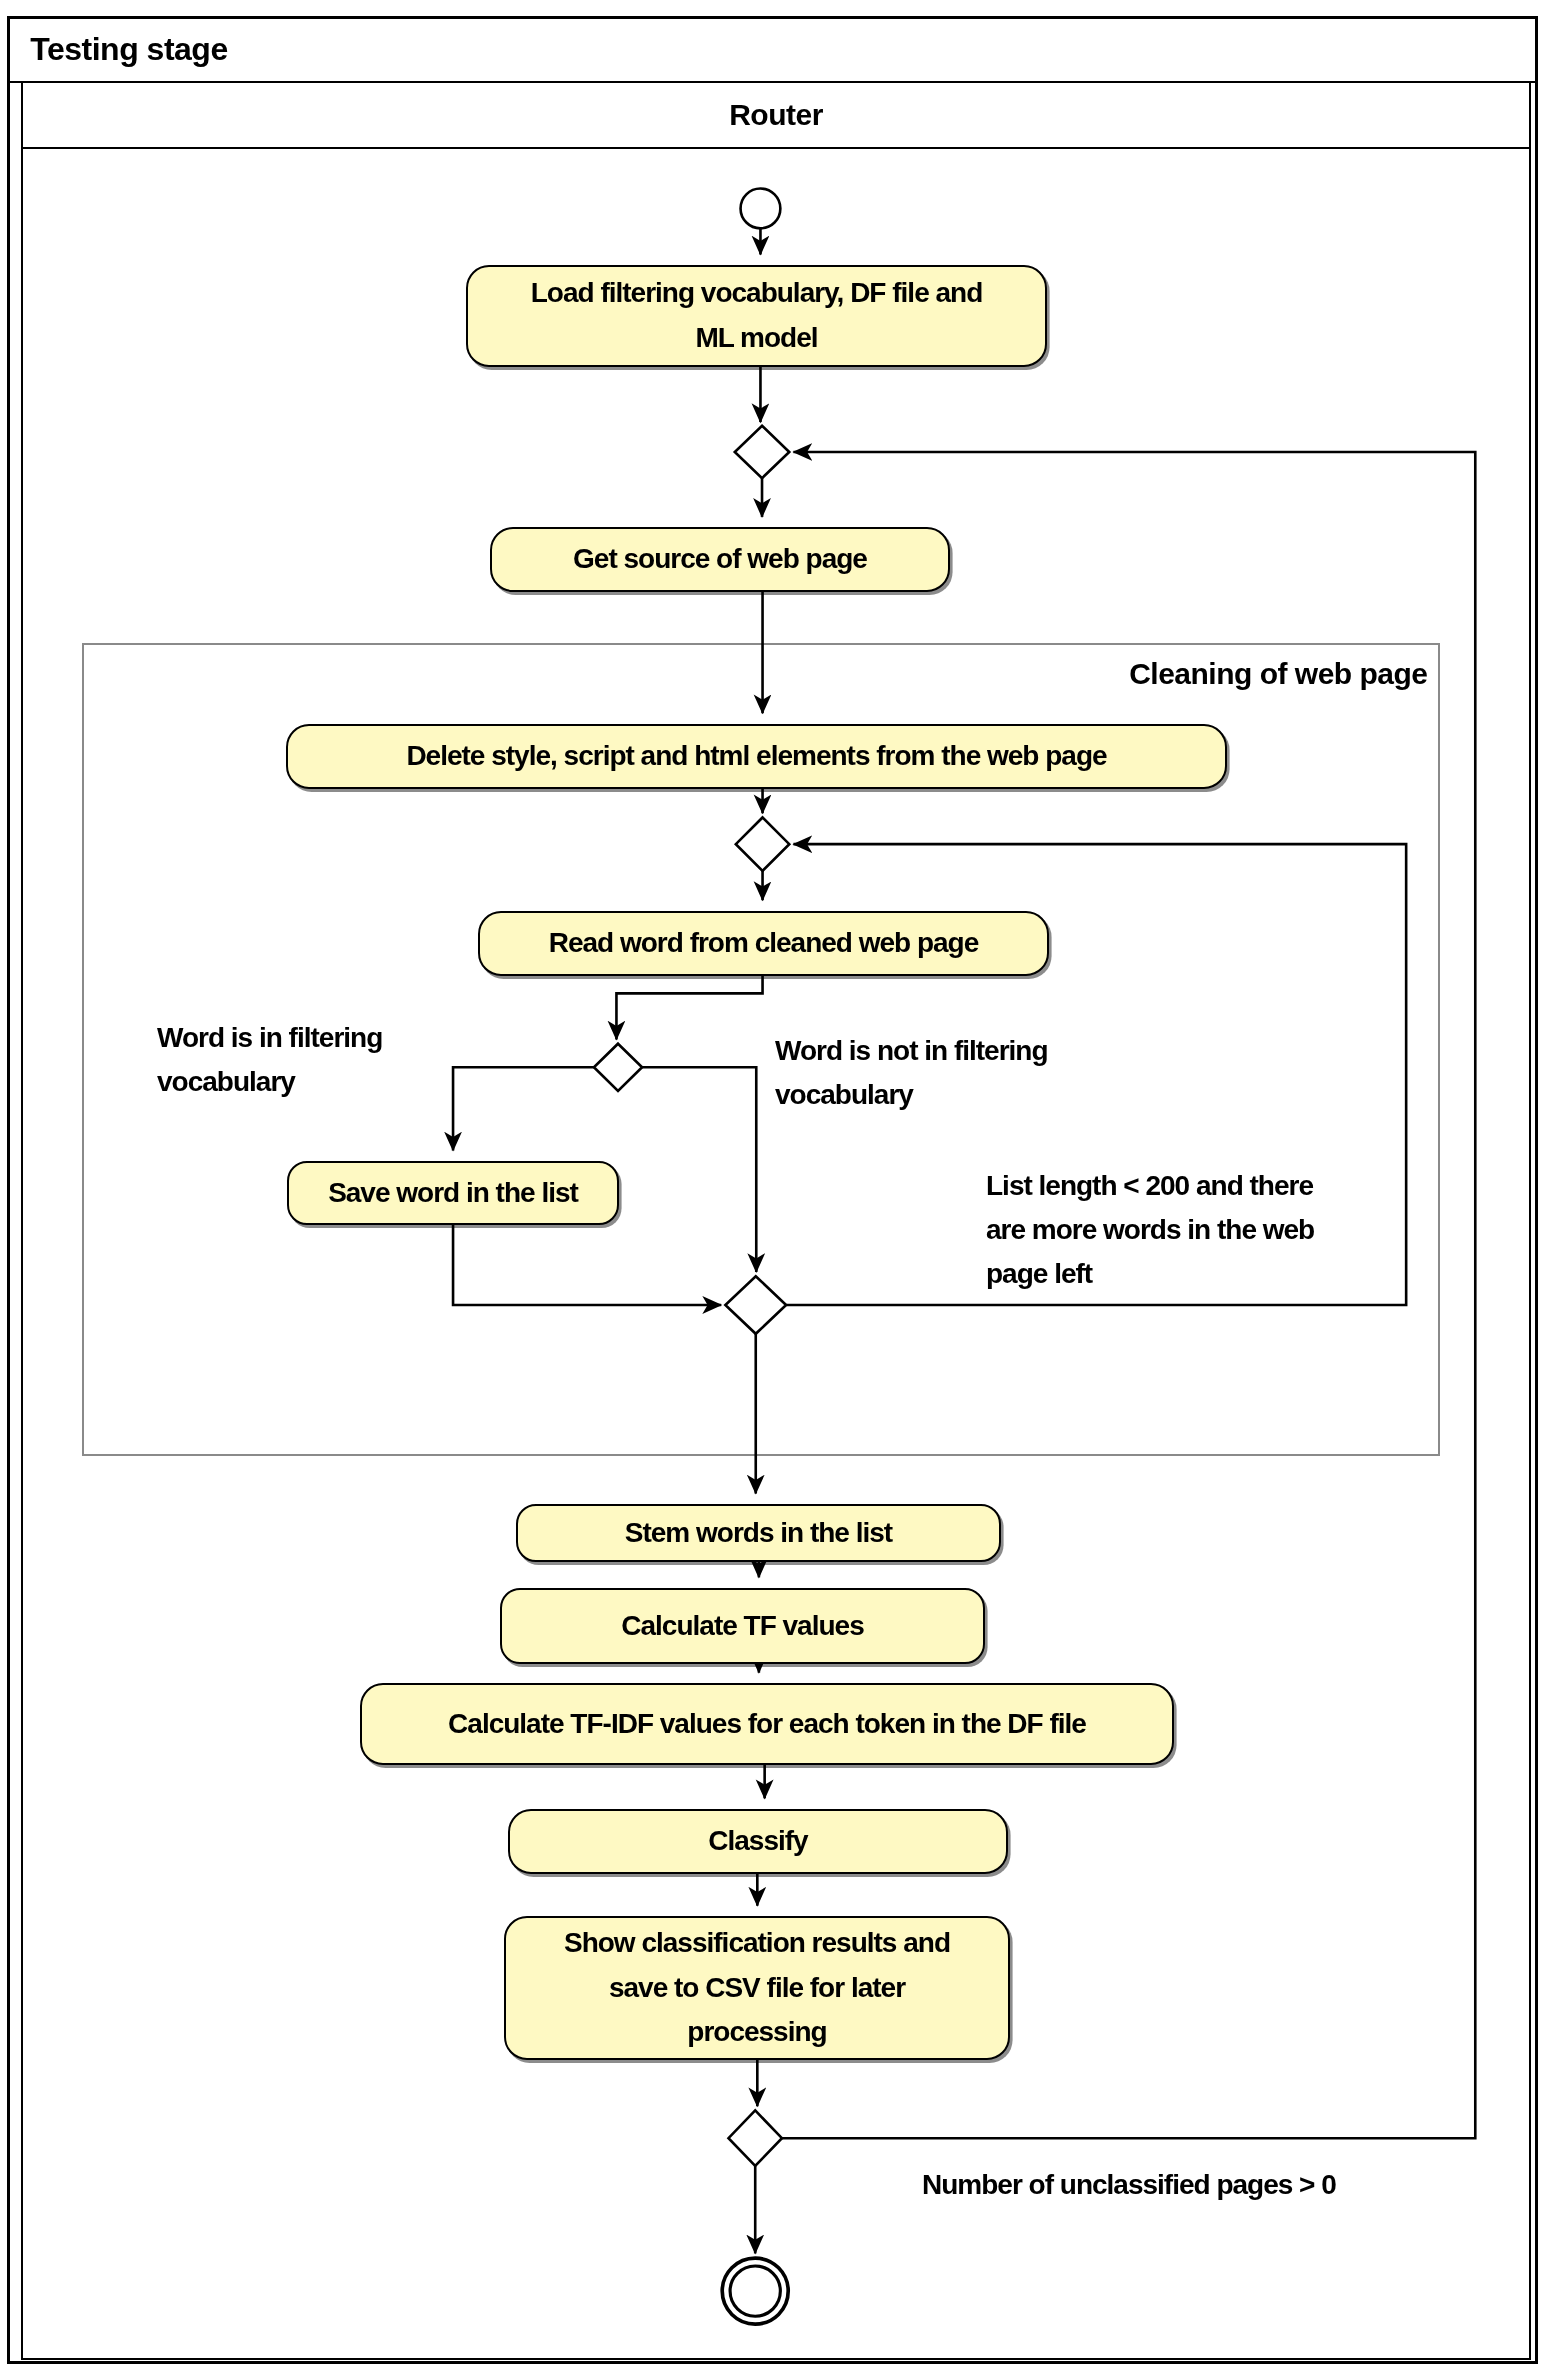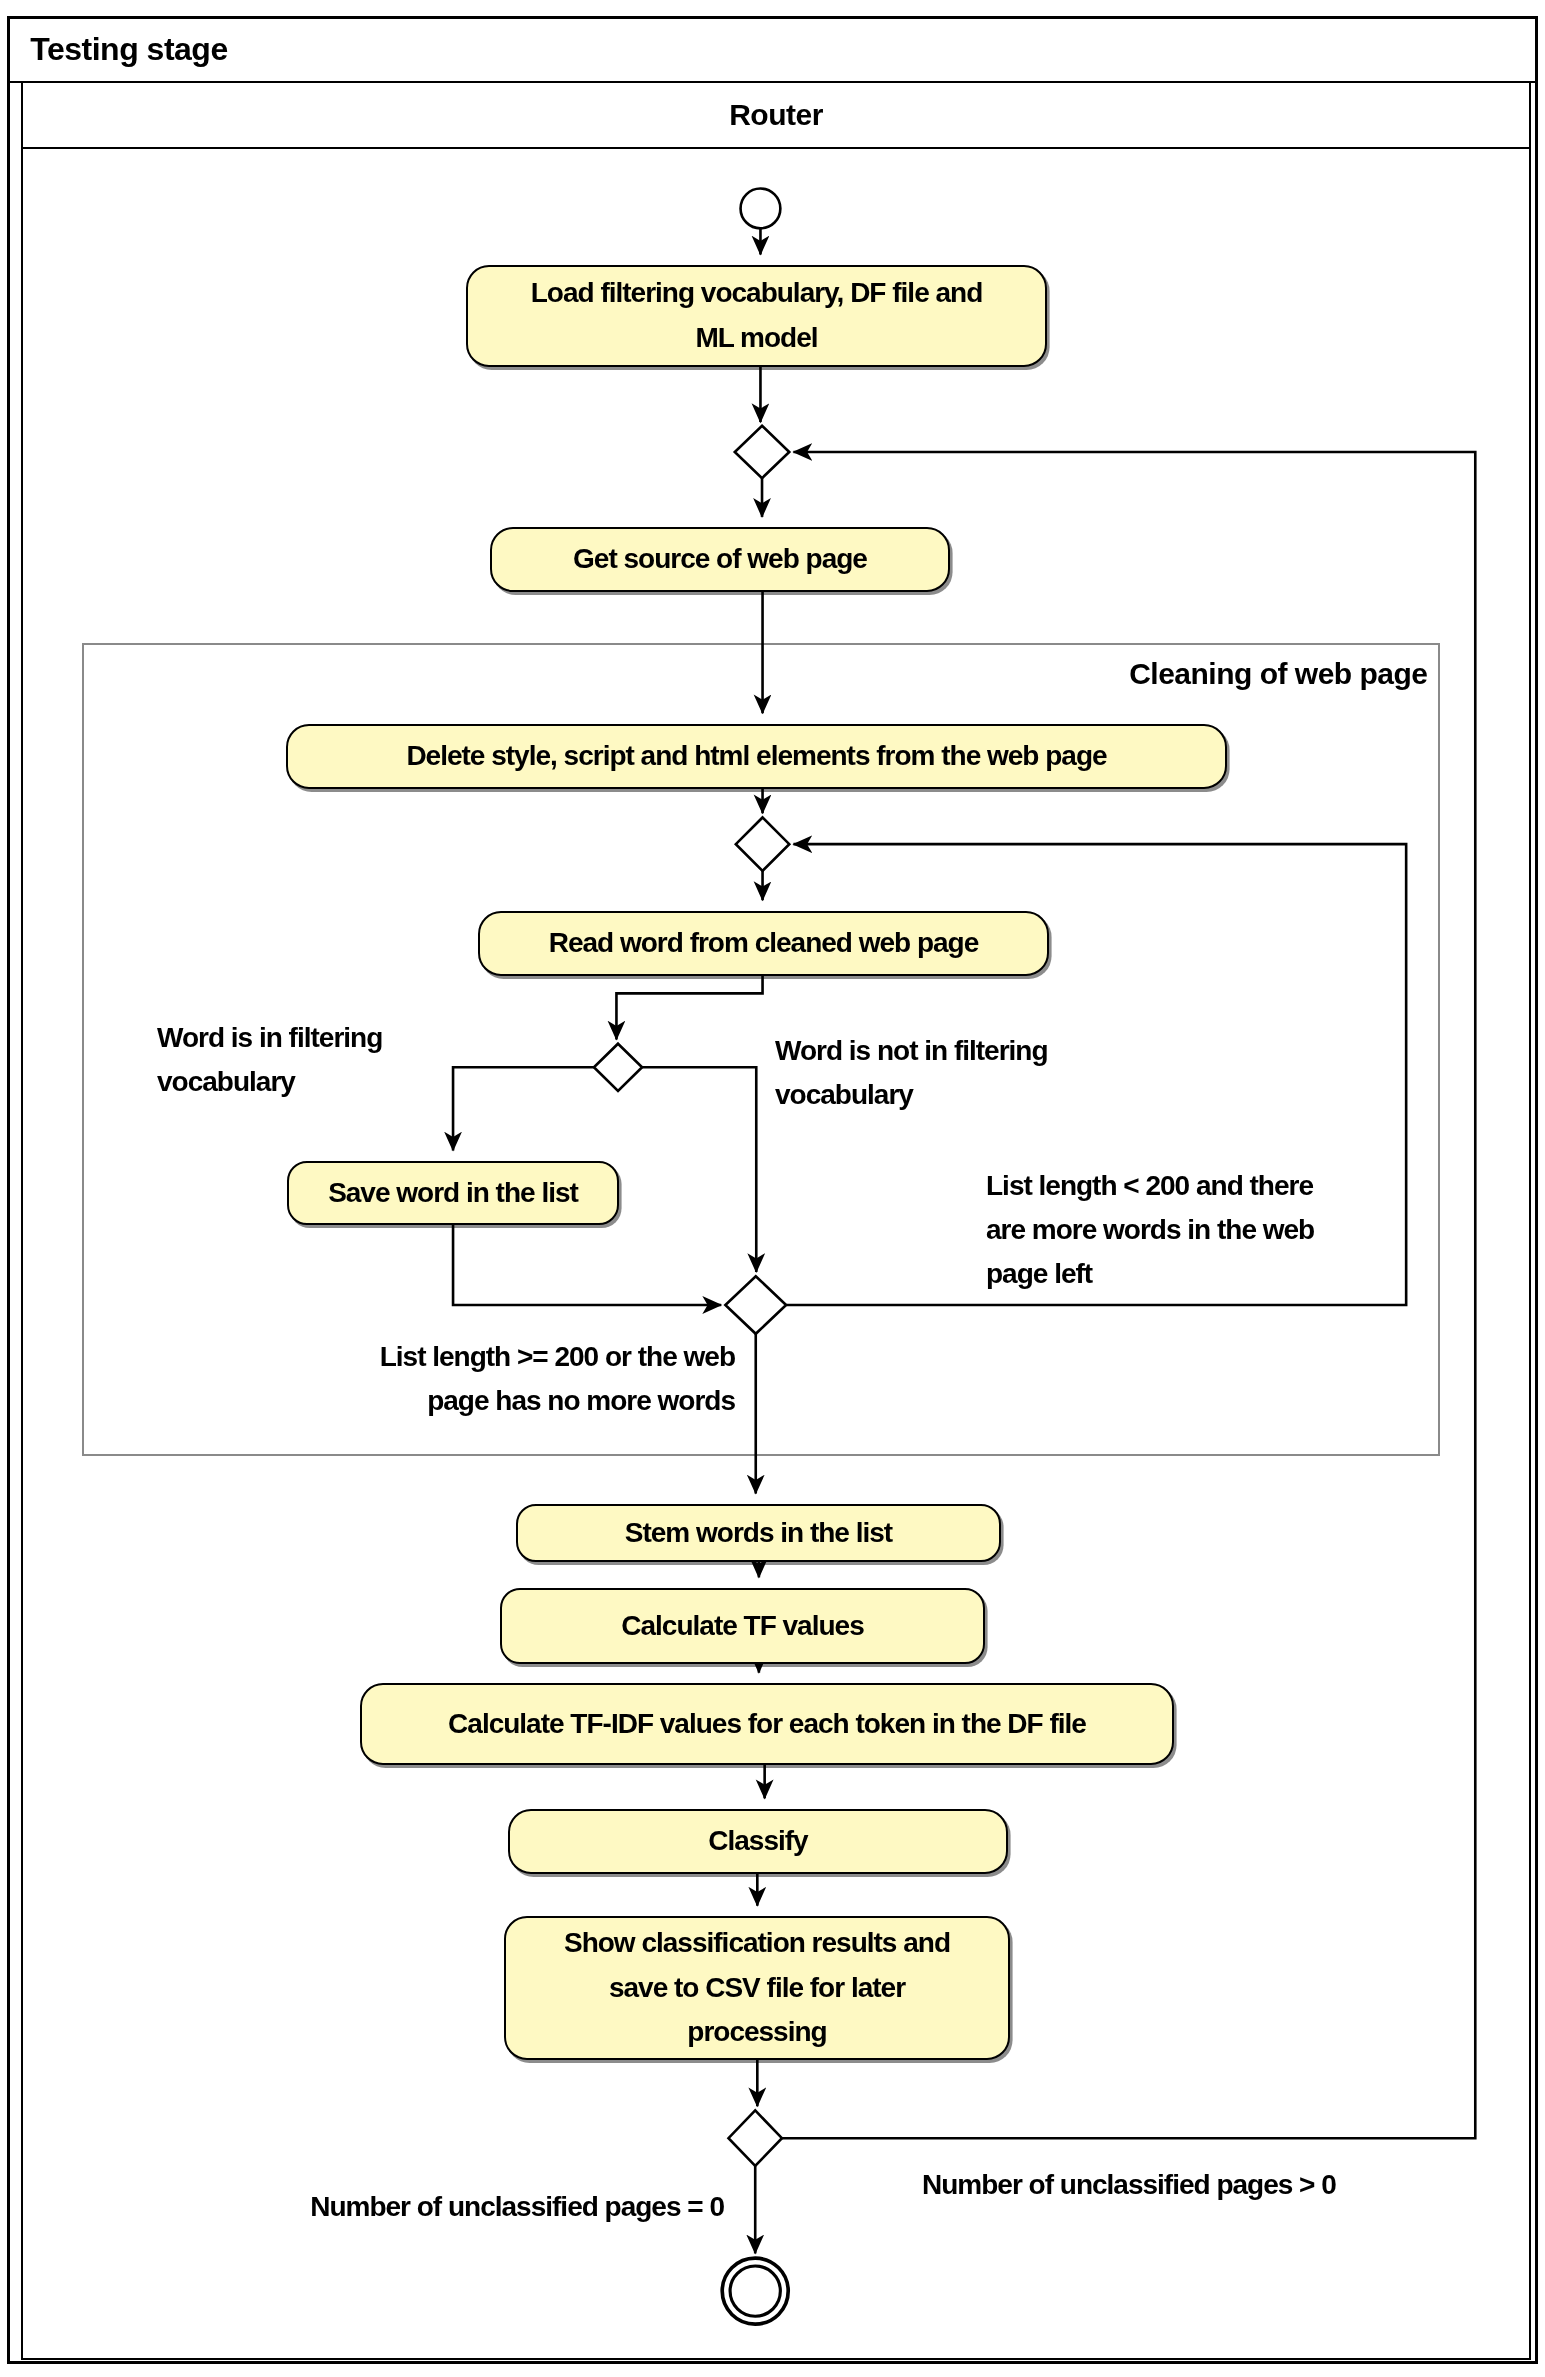--- a/index.html
+++ b/index.html
@@ -144,21 +144,18 @@
   <div class="elabel preline" style="left:157px;top:1016px;width:325px;text-align:left;">Word is in filtering
 vocabulary</div>
 
   <div class="elabel preline" style="left:775px;top:1029px;width:377px;text-align:left;">Word is not in filtering
 vocabulary</div>
 
   <div class="elabel preline" style="left:986px;top:1164px;width:419px;text-align:left;">List length &lt; 200 and there
 are more words in the web
 page left</div>
 
-  <div class="elabel preline" style="left:264px;top:1335px;width:471px;text-align:right;">List length &gt;= 200 or the web
-page has no more words</div>
 
-  <div class="elabel nowrap" style="left:200px;top:2185px;width:524px;text-align:right;">Number of unclassified pages = 0</div>
 
   <div class="elabel nowrap" style="left:922px;top:2163px;width:498px;text-align:left;">Number of unclassified pages &gt; 0</div>
 
 </div>
 
 
 </body></html>

